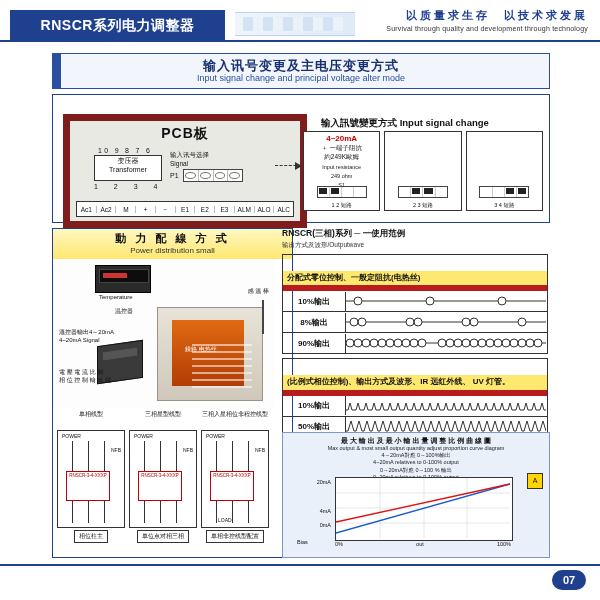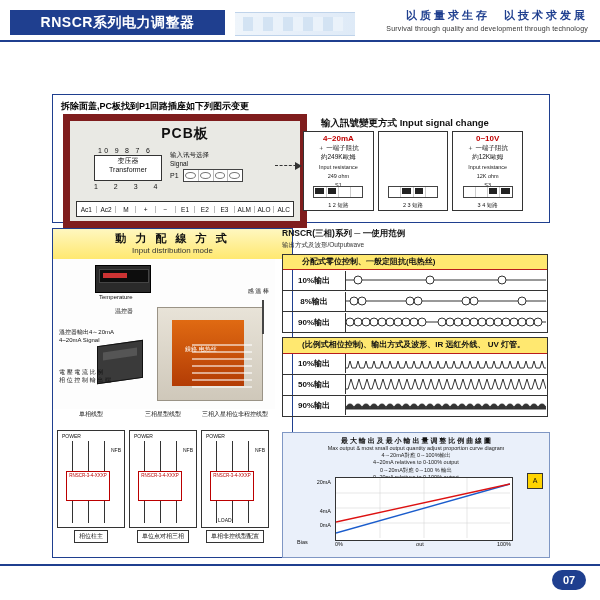--- a/index.html
+++ b/index.html
@@ -7,21 +7,21 @@
     width:600px;height:600px;overflow:hidden;
     background:#ffffff;
     font-family:"Liberation Sans", sans-serif;
     color:#111;
   }
   .page{position:relative;width:600px;height:600px;}
 
   
   .header{position:absolute;left:0;top:0;width:600px;height:44px;background:#fff;}
   .hdr-title{
-    position:absolute;left:10px;top:10px;width:215px;height:25px;
+    position:absolute;left:10px;top:10px;width:215px;height:31px;
     background:#1f3f8f;color:#fff;font-size:14px;font-weight:bold;
     display:flex;align-items:center;justify-content:center;letter-spacing:0.5px;
   }
   .hdr-slogan{
     position:absolute;right:12px;top:8px;text-align:right;color:#1f3f8f;
   }
   .hdr-slogan .cn{font-size:11px;letter-spacing:3px;font-weight:bold;}
   .hdr-slogan .en{font-size:7px;color:#333;letter-spacing:0.2px;margin-top:2px;}
   .hdr-deco{
     position:absolute;left:235px;top:12px;width:120px;height:22px;
@@ -65,21 +65,21 @@
   .pcb-nums2{position:absolute;left:24px;top:62px;font-size:7px;letter-spacing:7px;}
   .pcb-term{
     position:absolute;left:6px;bottom:4px;width:216px;height:14px;border:1px solid #333;background:#fff;
     display:flex;align-items:center;
   }
   .pcb-term span{flex:1;text-align:center;font-size:6.5px;border-right:1px solid #bbb;}
   .pcb-term span:last-child{border-right:none;}
 
   .sig-head{position:absolute;left:268px;top:22px;font-size:9.5px;font-weight:bold;}
   .sig-head .en{font-weight:bold;}
-  .cards{position:absolute;left:250px;top:36px;width:220px;height:80px;display:flex;gap:4px;}
+  .cards{position:absolute;left:250px;top:36px;width:240px;height:80px;display:flex;gap:4px;}
   .card{flex:1;border:1px solid #333;background:#fff;position:relative;}
   .card-top{background:#fff;padding:2px 2px 0 2px;}
   .card-top .t1{font-size:8px;font-weight:bold;text-align:center;color:#c00000;}
   .card-top .t2{font-size:6.5px;text-align:center;line-height:1.3;margin-top:1px;}
   .card-en{font-size:5.5px;text-align:center;line-height:1.25;margin-top:2px;color:#222;}
   .card-dip{position:absolute;left:50%;transform:translateX(-50%);bottom:12px;width:48px;height:10px;border:1px solid #444;display:flex;background:#fff;}
   .card-dip i{flex:1;border-right:1px solid #ccc;position:relative;}
   .card-dip i:last-child{border-right:none;}
   .card-dip i.on:after{content:"";position:absolute;left:1px;top:1px;width:calc(100% - 3px);height:6px;background:#222;}
   .card-foot{position:absolute;left:0;right:0;bottom:1px;text-align:center;font-size:5.5px;}
@@ -126,21 +126,21 @@
   }
   .wbox .load{position:absolute;left:16px;bottom:4px;font-size:5px;}
   .wfoot{font-size:6px;text-align:center;margin-top:2px;}
   .wfoot .bar{display:inline-block;padding:1px 4px;border:1px solid #333;}
 
   
   .sec2r{position:absolute;left:282px;top:228px;width:266px;height:200px;}
   .s2r-title{font-size:8.5px;font-weight:bold;}
   .s2r-sub{font-size:6.5px;margin-top:1px;color:#333;}
   .grp{border:1px solid #333;margin-top:4px;}
-  .grp-head{background:#ffe870;font-size:8px;font-weight:bold;padding:2px 19px;border-bottom:1px solid #b91c1c;line-height:1.3;}
+  .grp-head{background:#ffe870;font-size:8px;font-weight:bold;padding:2px 4px;border-bottom:6px solid #b91c1c;line-height:1.3;margin-top:16px;}
   .wrow{display:flex;align-items:center;border-bottom:1px solid #333;height:20px;}
   .wrow:last-child{border-bottom:none;}
   .wrow .rl{width:62px;font-size:8px;font-weight:bold;text-align:center;border-right:1px solid #333;line-height:19px;}
   .wrow .rw{flex:1;height:100%;position:relative;overflow:hidden;background:#fff;}
   .wrow .rw svg{display:block;}
 
   
   .curve{position:absolute;left:282px;top:432px;width:266px;height:124px;background:#eaf0fa;border:1px solid #7f97c4;}
   .curve-title{font-size:7px;font-weight:bold;text-align:center;margin-top:3px;line-height:1.3;}
   .curve-sub{font-size:5.5px;text-align:center;line-height:1.3;color:#222;}
@@ -166,23 +166,27 @@
   <div class="header">
     <div class="hdr-title">RNSCR系列电力调整器</div>
     <div class="hdr-deco"></div>
     <div class="hdr-slogan">
       <div class="cn">以质量求生存　以技术求发展</div>
       <div class="en">Survival through quality and development through technology</div>
     </div>
   </div>
   <div class="hdr-rule"></div>
 
+  <div class="banner">
+    <div class="bar"></div>
+    <div class="cn">输入讯号变更及主电压变更方式</div>
+    <div class="en">Input signal change and principal voltage alter mode</div>
+  </div>
 
   <div class="sec1">
-    <div class="sec1-note">拆除面盖,PC板找到P1回路插座如下列图示变更</div>
 
     <div class="pcb">
       <div class="pcb-title">PCB板</div>
       <div class="pcb-nums">10 9 8 7 6</div>
       <div class="pcb-xfmr">
         <div>变压器</div>
         <div>Transformer</div>
       </div>
       <div class="pcb-sig">
         <div>输入讯号选择</div>
@@ -241,43 +245,35 @@
         <div class="card-dip">
           <i></i>
             <i class="on"></i>
             <i class="on"></i>
             <i></i>
         </div>
         <div class="card-foot">2  3  短路</div>
       </div>
 
       <div class="card">
-        <div class="card-top">
-          <div class="t1">0~10V</div>
-          <div class="t2">＋ 一端子阻抗</div>
-          <div class="t2">約12K歐姆</div>
-          <div class="card-en">Input resistance</div>
-          <div class="card-en">12K ohm</div>
-          <div class="card-en">S3</div>
-        </div>
         <div class="card-dip">
           <i></i>
             <i></i>
             <i class="on"></i>
             <i class="on"></i>
         </div>
         <div class="card-foot">3  4  短路</div>
       </div>
     </div>
   </div>
 
   <div class="sec2l">
     <div class="s2l-band">
       <div class="cn">動 力 配 線 方 式</div>
-      <div class="en">Input distribution mode</div>
+      <div class="en">Power distribution small</div>
     </div>
 
     <div class="diagram">
       <div class="ctrl-box">
           <div class="scr"></div>
         </div>
       <div class="lbl lbl-temp">Temperature</div>
       <div class="lbl lbl-wendu">温控器</div>
       <div class="lbl lbl-sensor">感 溫 棒</div>
       <div class="lbl lbl-sig">

